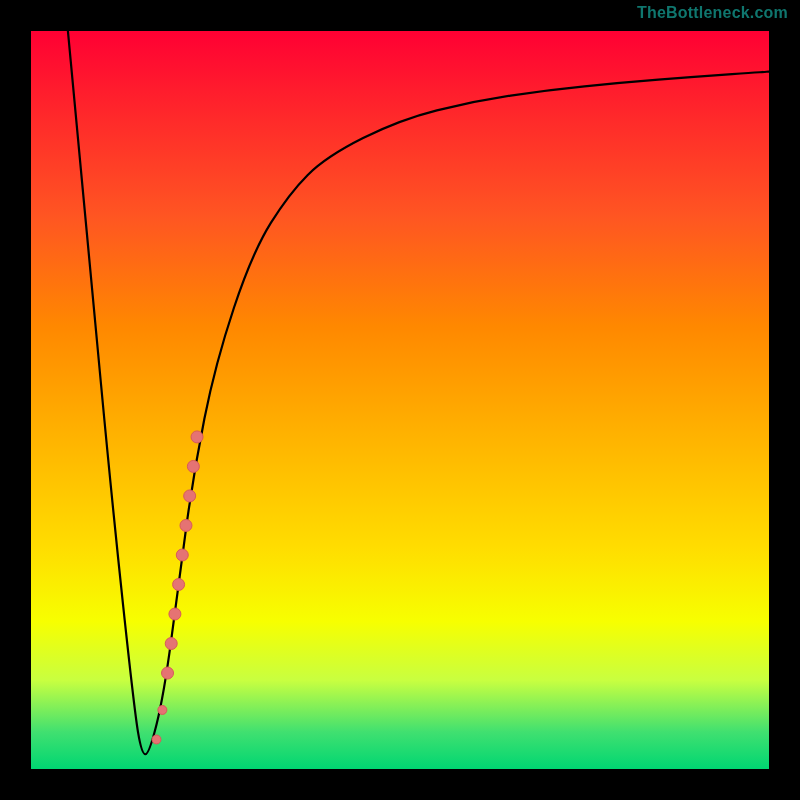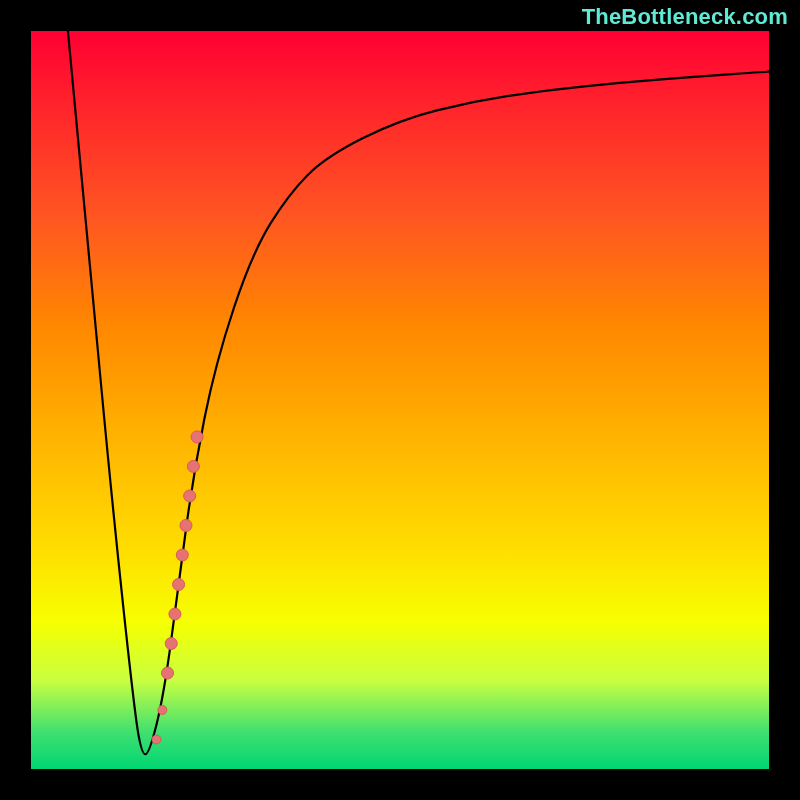--- a/index.html
+++ b/index.html
@@ -33,22 +33,22 @@
       #c8ff40 88%,
       #40e070 95%,
       #00d672 100%
     );
   }
   .watermark {
     position: absolute;
     top: 4px;
     right: 12px;
     font-family: Arial, Helvetica, sans-serif;
-    font-size: 22px;
-    color: #5eead4;
+    font-size: 16px;
+    color: #0f766e;
     font-weight: 600;
     letter-spacing: 0.2px;
     user-select: none;
   }
   svg.curve {
     position: absolute;
     left: 0;
     top: 0;
     width: 738px;
     height: 738px;

